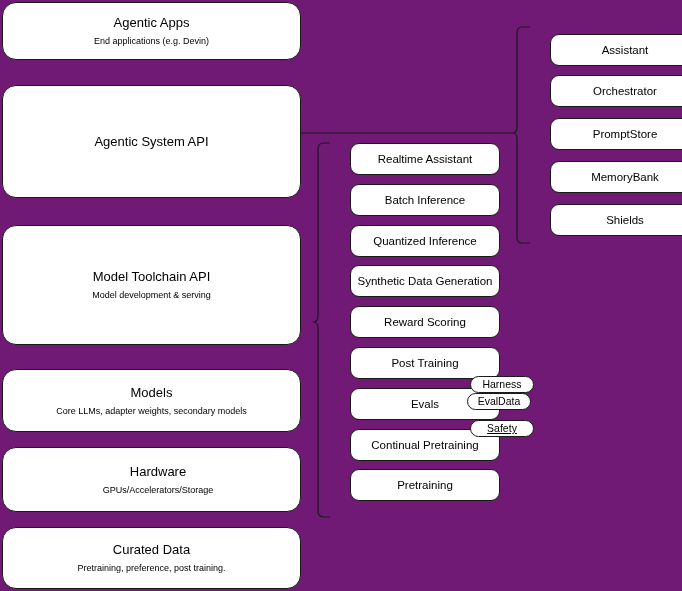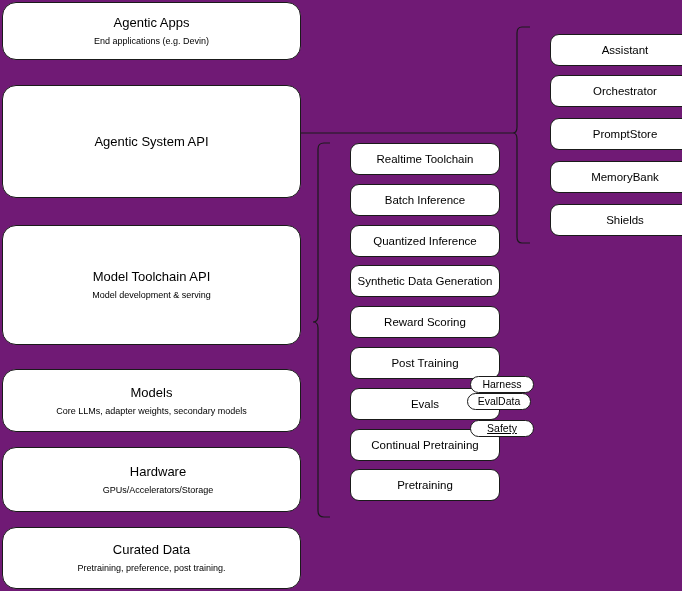--- a/index.html
+++ b/index.html
@@ -126,21 +126,21 @@
     <div class="title">Hardware</div>
     <div class="subtitle">GPUs/Accelerators/Storage</div>
   </div>
 
   <div class="node layer" style="top:527px;height:62px;">
     <div class="title">Curated Data</div>
     <div class="subtitle">Pretraining, preference, post training.</div>
   </div>
 
   <div class="node chip mid" style="top:143px;">
-    <span>Realtime Toolchain</span>
+    <span>Realtime Assistant</span>
   </div>
   <div class="node chip mid" style="top:184px;">
     <span>Batch Inference</span>
   </div>
   <div class="node chip mid" style="top:225px;">
     <span>Quantized Inference</span>
   </div>
   <div class="node chip mid" style="top:265px;">
     <span>Synthetic Data Generation</span>
   </div>

